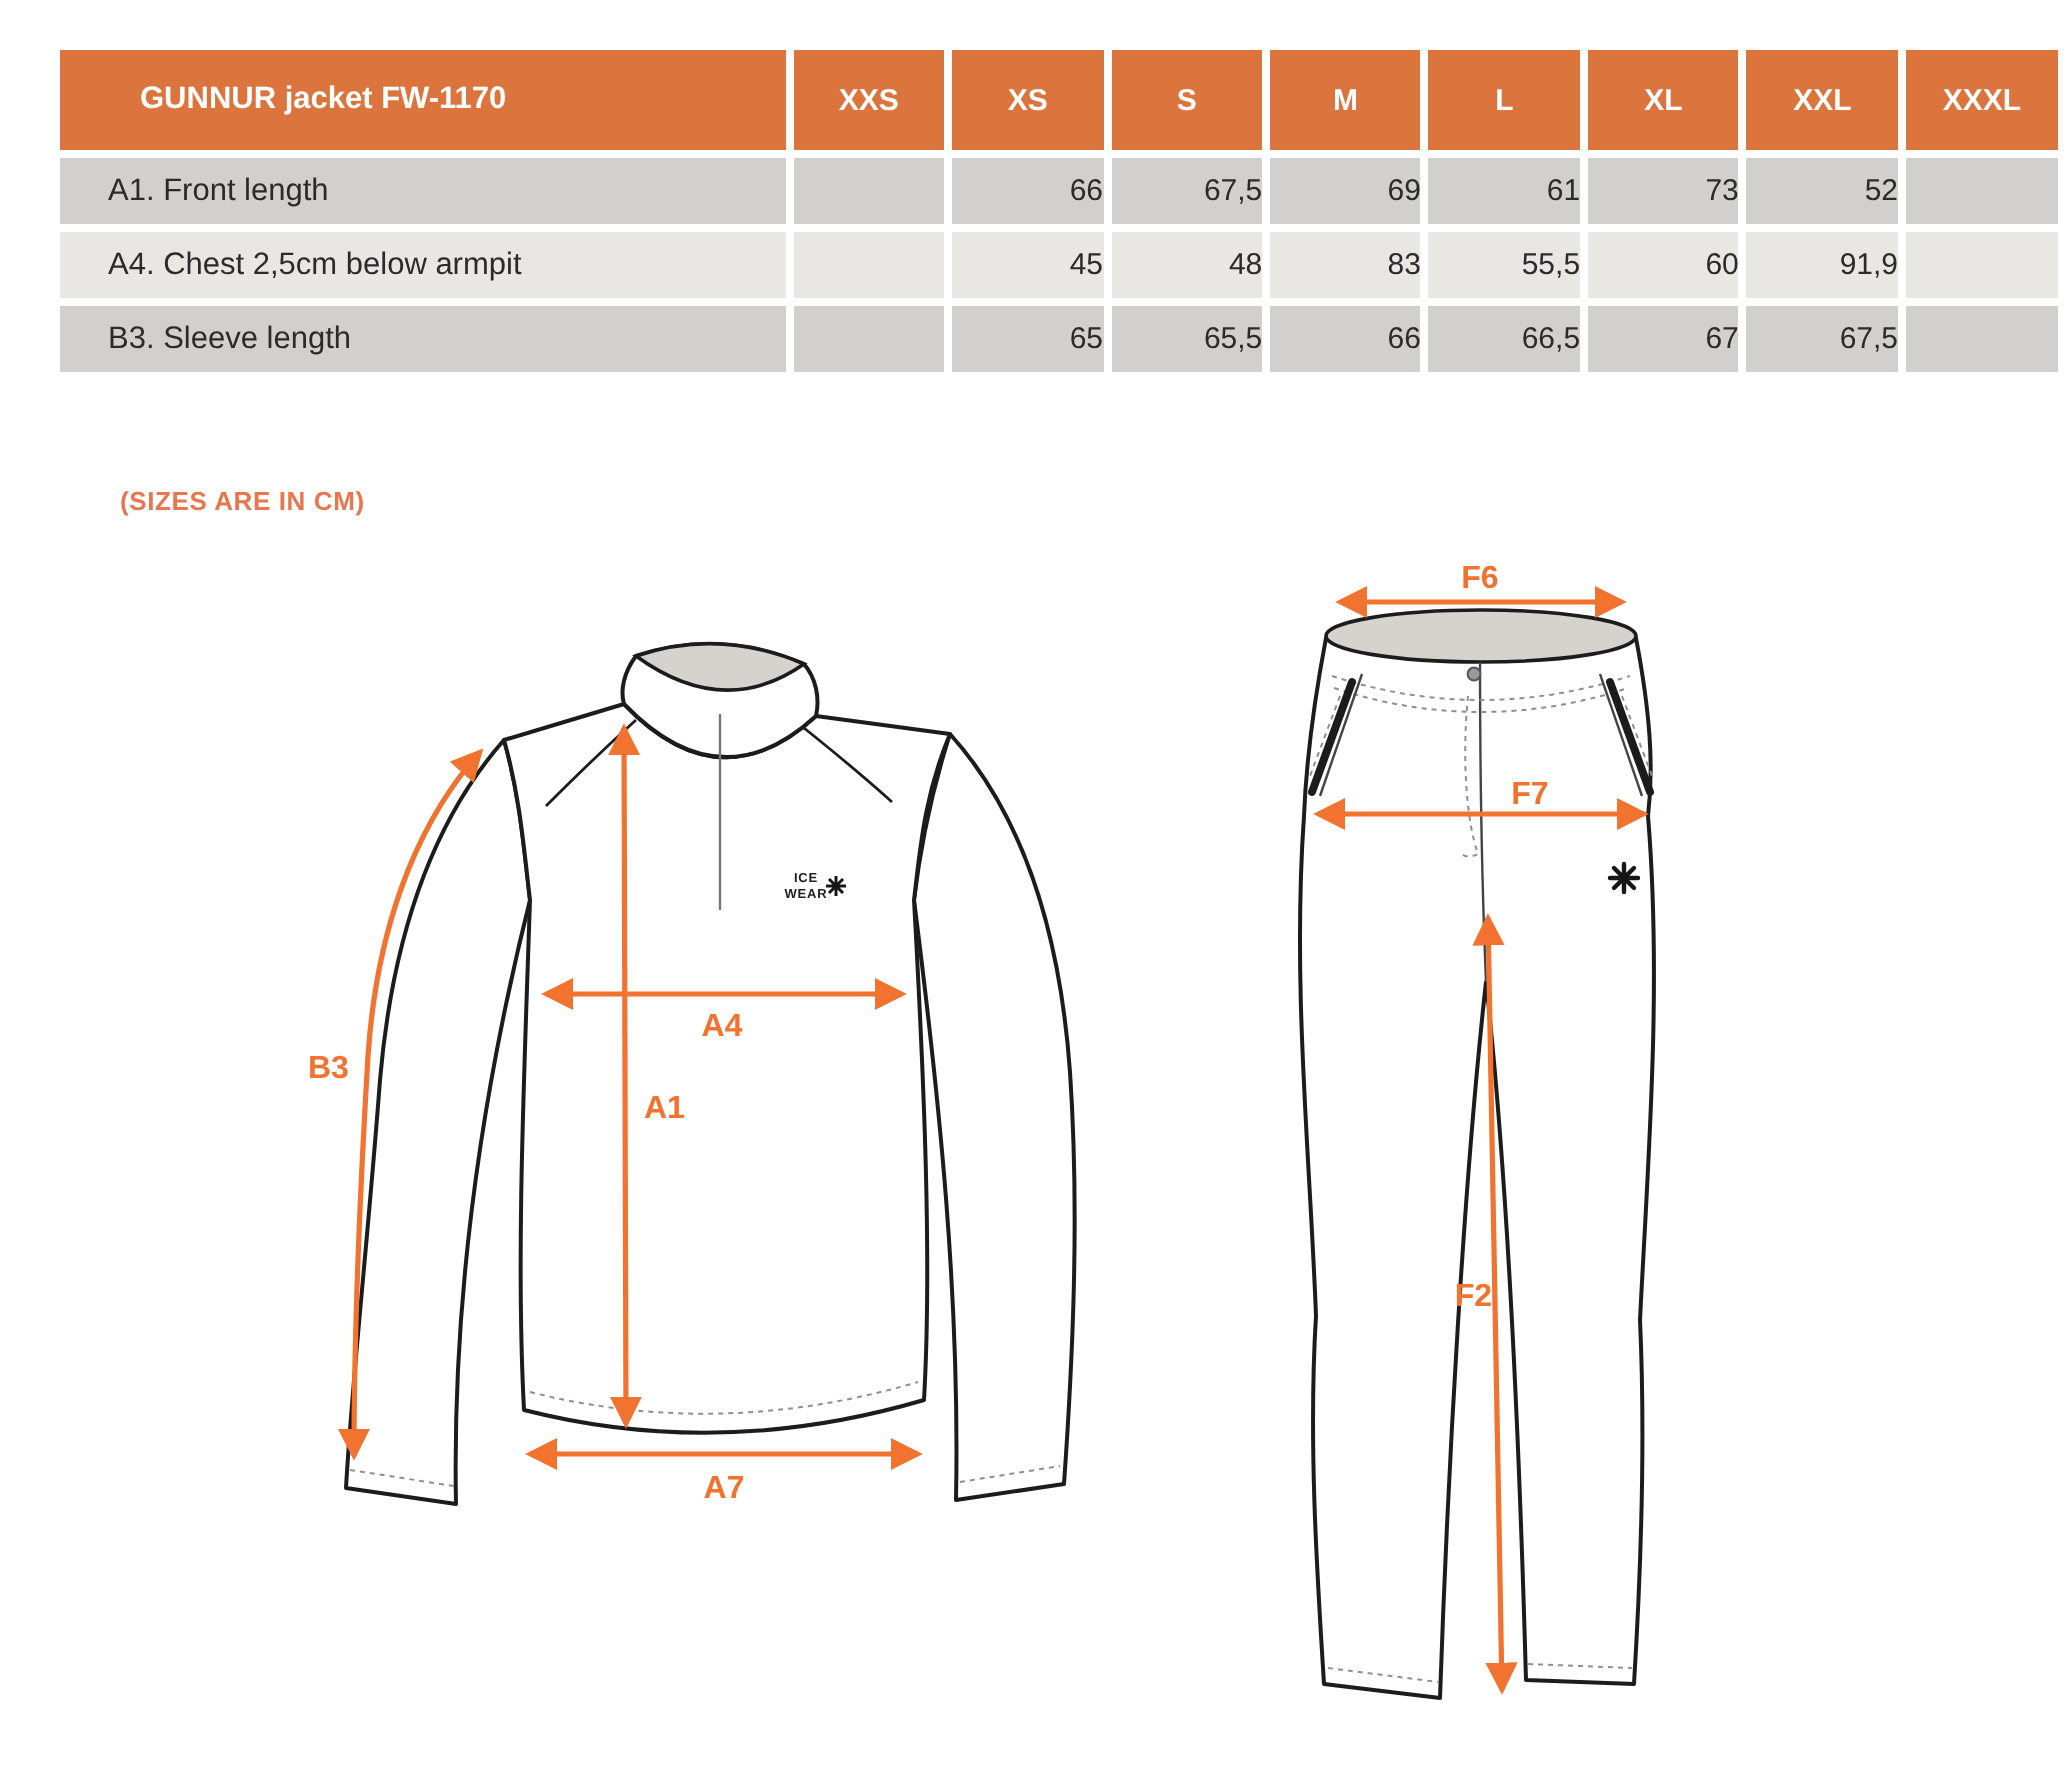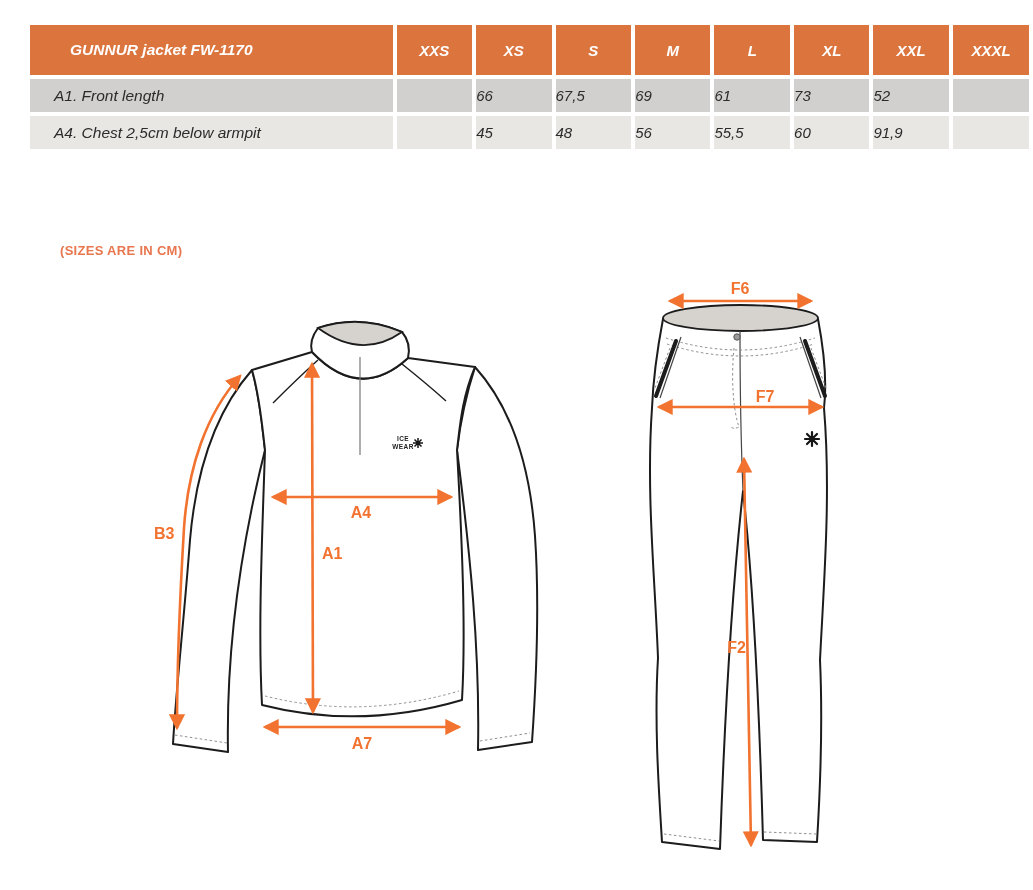--- a/index.html
+++ b/index.html
@@ -7,26 +7,26 @@
     --row-dark:#D1D0CE; --row-light:#E8E7E4;
     --cell-text:#2B2B2B; --note-text:#E8764F;
     --accent:#F2722F; --ink:#1C1C1C; --collar-fill:#D6D3CF;
   }
   html,body{margin:0;padding:0;background:#fff;}
   .page{position:relative;width:1033px;height:890px;background:#fff;overflow:hidden;
         font-family:"Liberation Sans",sans-serif;}
 
   
   table.size-chart{position:absolute;left:26px;top:21px;border-collapse:separate;
-        border-spacing:4px;table-layout:fixed;font-style:italic;}
+        border-spacing:4px;table-layout:fixed;}
   .size-chart th{background:var(--header-bg);color:var(--header-text);
         font-size:15px;font-weight:bold;height:50px;text-align:center;padding:0;}
   .size-chart th.title-cell{width:330px;text-align:left;padding-left:40px;font-size:15.5px;}
   .size-chart th.size-h{width:77px;}
-  .size-chart td{height:33px;font-size:15px;text-align:left;color:var(--cell-text);padding:0;}
+  .size-chart td{height:33px;font-size:15px;text-align:right;color:var(--cell-text);padding:0;}
   .size-chart td.label-cell{text-align:left;padding-left:24px;font-size:15.5px;}
   .size-chart tbody tr:nth-child(odd) td{background:var(--row-dark);}
   .size-chart tbody tr:nth-child(even) td{background:var(--row-light);}
 
   
   .note{position:absolute;left:60px;top:243px;color:var(--note-text);
         font-size:13px;font-weight:bold;letter-spacing:.3px;}
 
   
   svg.jacket{position:absolute;left:140px;top:300px;}
@@ -77,24 +77,35 @@
         <td>61</td>
         <td>73</td>
         <td>52</td>
         <td></td>
       </tr>
       <tr>
         <td class="label-cell">A4. Chest 2,5cm below armpit</td>
         <td></td>
         <td>45</td>
         <td>48</td>
-        <td>56</td>
+        <td>83</td>
         <td>55,5</td>
         <td>60</td>
         <td>91,9</td>
+        <td></td>
+      </tr>
+      <tr>
+        <td class="label-cell">B3. Sleeve length</td>
+        <td></td>
+        <td>65</td>
+        <td>65,5</td>
+        <td>66</td>
+        <td>66,5</td>
+        <td>67</td>
+        <td>67,5</td>
         <td></td>
       </tr>
     </tbody>
   </table>
 
   <div class="note">(SIZES ARE IN CM)</div>
 
   <svg class="jacket" width="420" height="470" viewBox="0 0 420 470">
     <defs>
       <marker id="ahj" viewBox="0 0 10 10" refX="8.5" refY="5" markerWidth="6.2" markerHeight="6.2" orient="auto-start-reverse">

